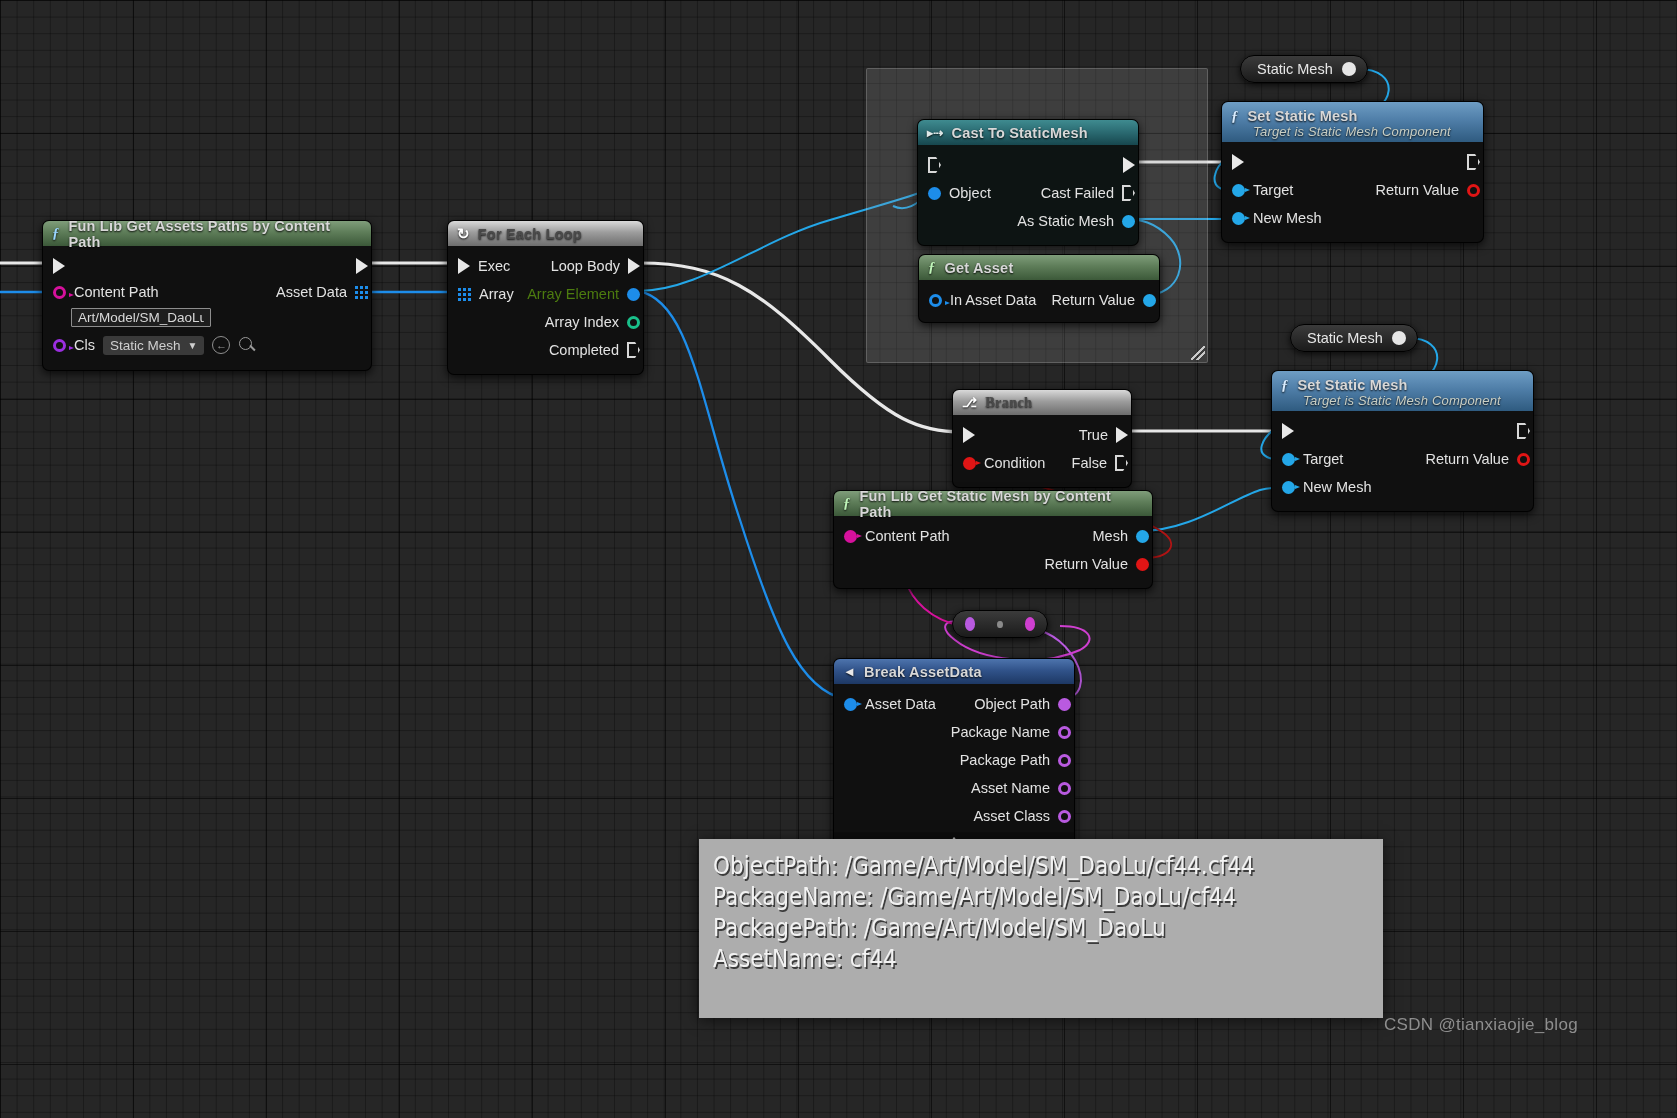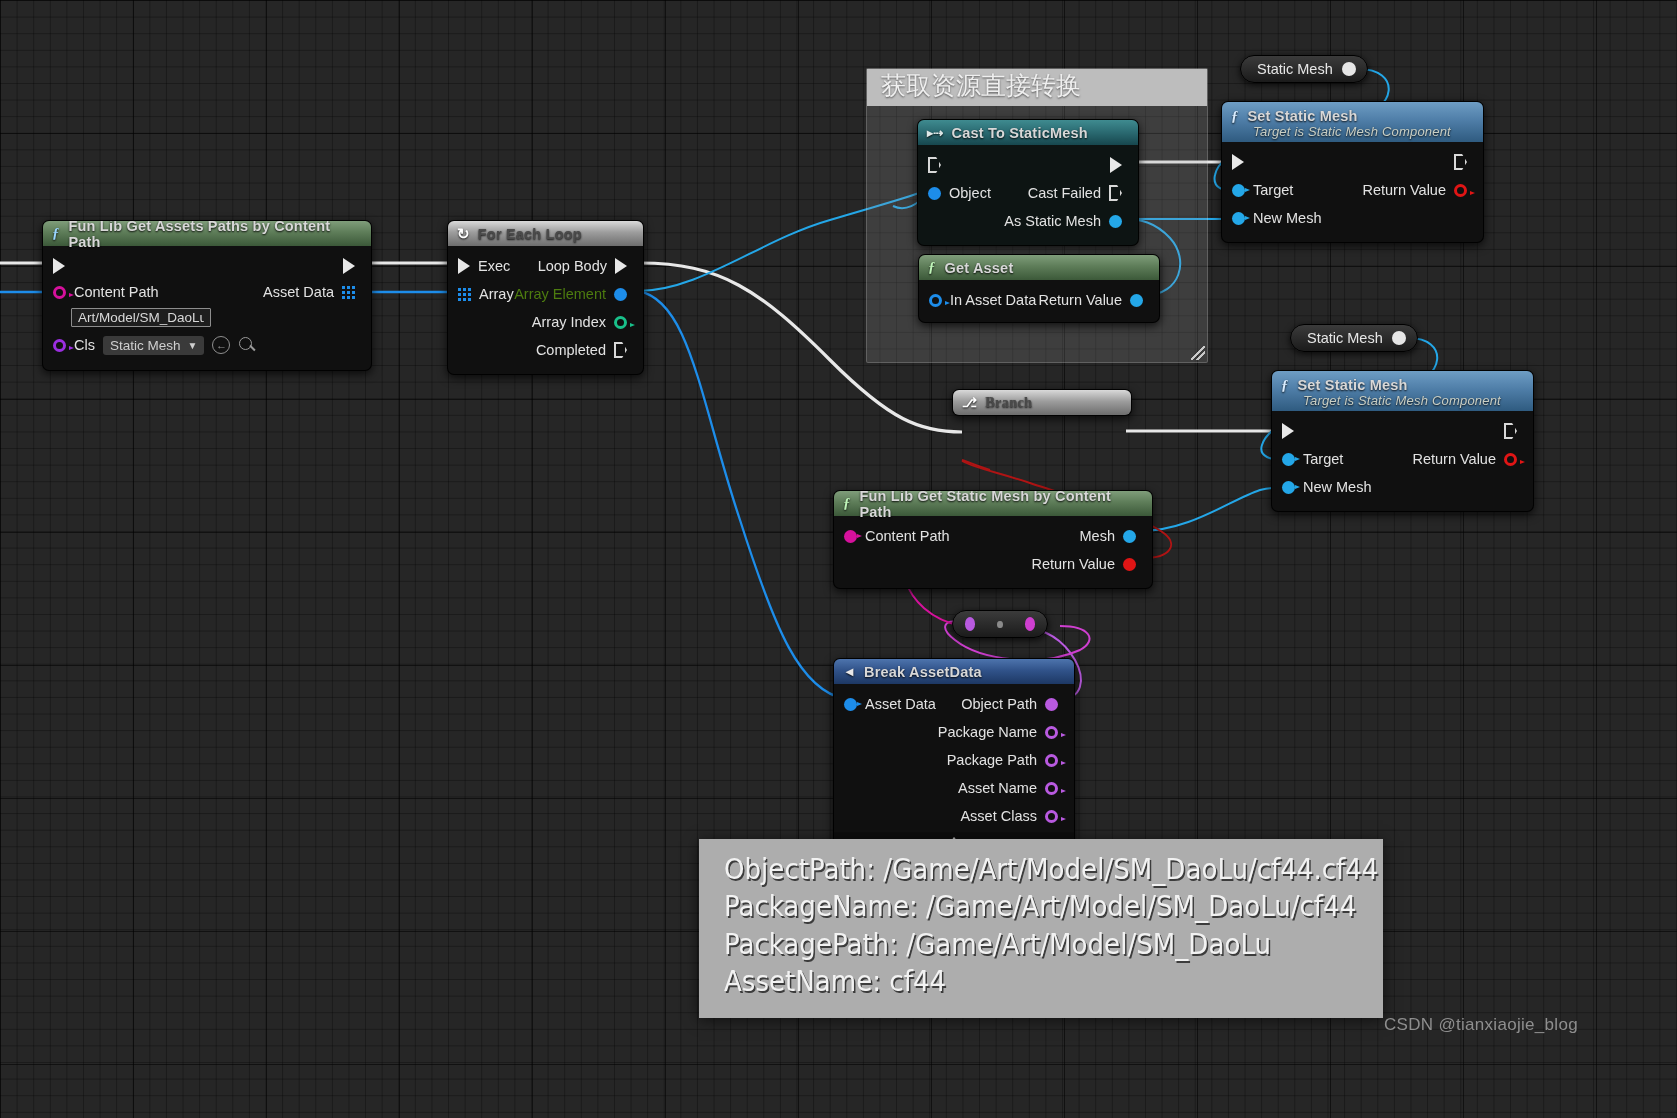--- a/index.html
+++ b/index.html
@@ -56,21 +56,21 @@
 
   .body { padding:6px 0 10px 0; }
   .row {
     position:relative;
     height:28px;
     display:flex; align-items:center;
     font-size:14.5px;
     color:#e2e2e2;
   }
   .row .lft { display:flex; align-items:center; gap:8px; padding-left:10px; }
-  .row .rgt { display:flex; align-items:center; gap:8px; margin-left:auto; padding-right:16px; }
+  .row .rgt { display:flex; align-items:center; gap:8px; margin-left:auto; padding-right:3px; }
   .row.solo-r { justify-content:flex-end; }
 
   
   .pin { width:13px; height:13px; flex:0 0 auto; }
   .pin.hollow { border-radius:50%; background:transparent; border:3px solid currentColor; }
   .pin.filled { border-radius:50%; background:currentColor; }
   .pin.exec {
     width:0; height:0; border-left:12px solid #e8e8e8;
     border-top:8px solid transparent; border-bottom:8px solid transparent;
     border-radius:0;
@@ -175,22 +175,22 @@
   .collapse {
     height:18px; display:flex; align-items:center; justify-content:center;
     color:#cfcfcf; font-size:13px; background:#0d0d0d;
   }
 
   
   .tooltip {
     position:absolute;
     background:#adadad;
     color:#f2f2f2;
-    padding:12px 14px 14px 25px;
-    font-size:29px;
+    padding:12px 14px 14px 14px;
+    font-size:24px;
     line-height:1.29;
     text-shadow:1.5px 1.5px 0 rgba(40,40,40,.85);
     font-family:"DejaVu Sans Condensed","Liberation Sans",sans-serif;
     box-shadow:0 2px 14px rgba(0,0,0,.6);
     white-space:nowrap;
   }
   .watermark {
     position:absolute;
     font-size:17px; color:#8e8e8e;
     letter-spacing:.3px;
@@ -233,21 +233,20 @@
     <path d="M 990 470 C 978 466, 968 462, 962 460" stroke="#b01414" stroke-width="1.9" fill="none"></path>
 
     <path d="M 638 291 C 690 300, 700 400, 740 520 C 775 630, 800 690, 845 699" stroke="#1d8dea" stroke-width="2.3" fill="none"></path>
 
     <path d="M 1060 699 C 1082 699, 1086 680, 1075 660 C 1062 637, 1040 628, 1020 626" stroke="#b95ae0" stroke-width="2" fill="none"></path>
     <path d="M 1060 626 C 1090 626, 1098 640, 1080 650 C 1040 668, 980 660, 955 640 C 938 627, 945 618, 962 623" stroke="#cf3fd0" stroke-width="2" fill="none"></path>
     <path d="M 962 626 C 930 620, 912 600, 905 580 C 898 558, 880 540, 858 533 C 852 531, 848 531, 845 531" stroke="#d6119c" stroke-width="2" fill="none"></path>
   </svg>
 
   <div class="comment" style="left:866px; top:68px; width:342px; height:295px;">
-    <div class="ctitle">获取资源直接转换</div>
     <div class="grip"></div>
   </div>
 
   <div class="node" style="left:42px; top:220px; width:330px;">
     <div class="hdr hdr-fn">
       <span class="ttl">
         <span style="color:#9ad6ff;font-style:italic;font-weight:bold;margin-right:9px;font-family:'Liberation Serif',serif;">ƒ</span>
         <span>Fun Lib Get Assets Paths by Content Path</span>
       </span>
     </div>
@@ -468,20 +467,41 @@
       </div>
     </div>
   </div>
 
   <div class="node" style="left:952px; top:389px; width:180px;">
     <div class="hdr hdr-loop">
       <span class="ttl">
         <span style="margin-right:8px;color:#fff;font-size:13px;">⎇</span>
         <span style="color:#4a4a4a;font-family:Liberation Serif, serif;">Branch</span>
       </span>
+    </div>
+    <div class="body">
+      <div class="row">
+        <span class="lft">
+            <span class="pin exec"></span>
+          </span>
+        <span class="rgt">
+          <span>True</span>
+          <span class="pin exec"></span>
+        </span>
+      </div>
+      <div class="row">
+        <span class="lft c-red">
+            <span class="pin filled tiny-tail"></span>
+          <span style="color:#e2e2e2">Condition</span>
+          </span>
+        <span class="rgt">
+          <span>False</span>
+          <span class="pin exec-h" style="background:transparent;border:2px solid #d8d8d8;clip-path:polygon(0 0,62% 0,100% 50%,62% 100%,0 100%);"></span>
+        </span>
+      </div>
     </div>
   </div>
 
   <div class="node" style="left:833px; top:490px; width:320px;">
     <div class="hdr hdr-fn">
       <span class="ttl">
         <span style="color:#bff5b8;font-style:italic;font-weight:bold;margin-right:9px;font-family:'Liberation Serif',serif;">ƒ</span>
         <span>Fun Lib Get Static Mesh by Content Path</span>
       </span>
     </div>

